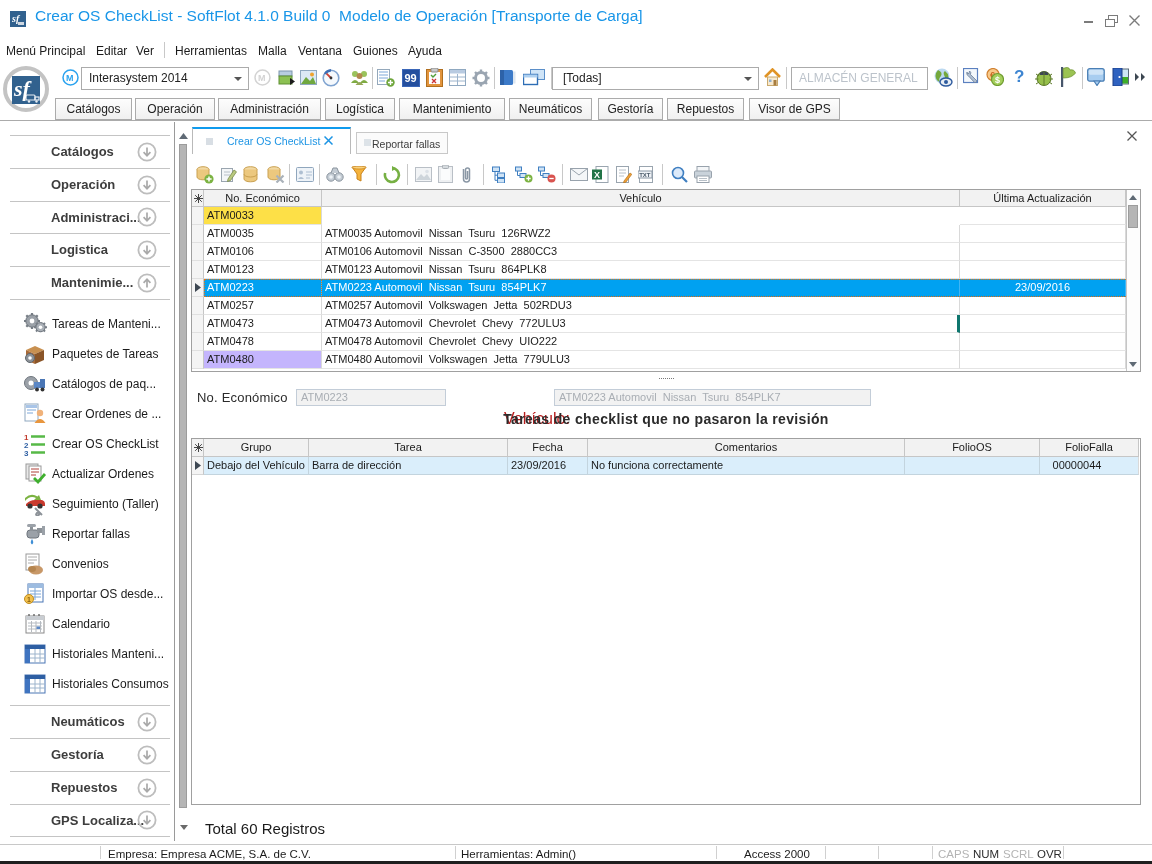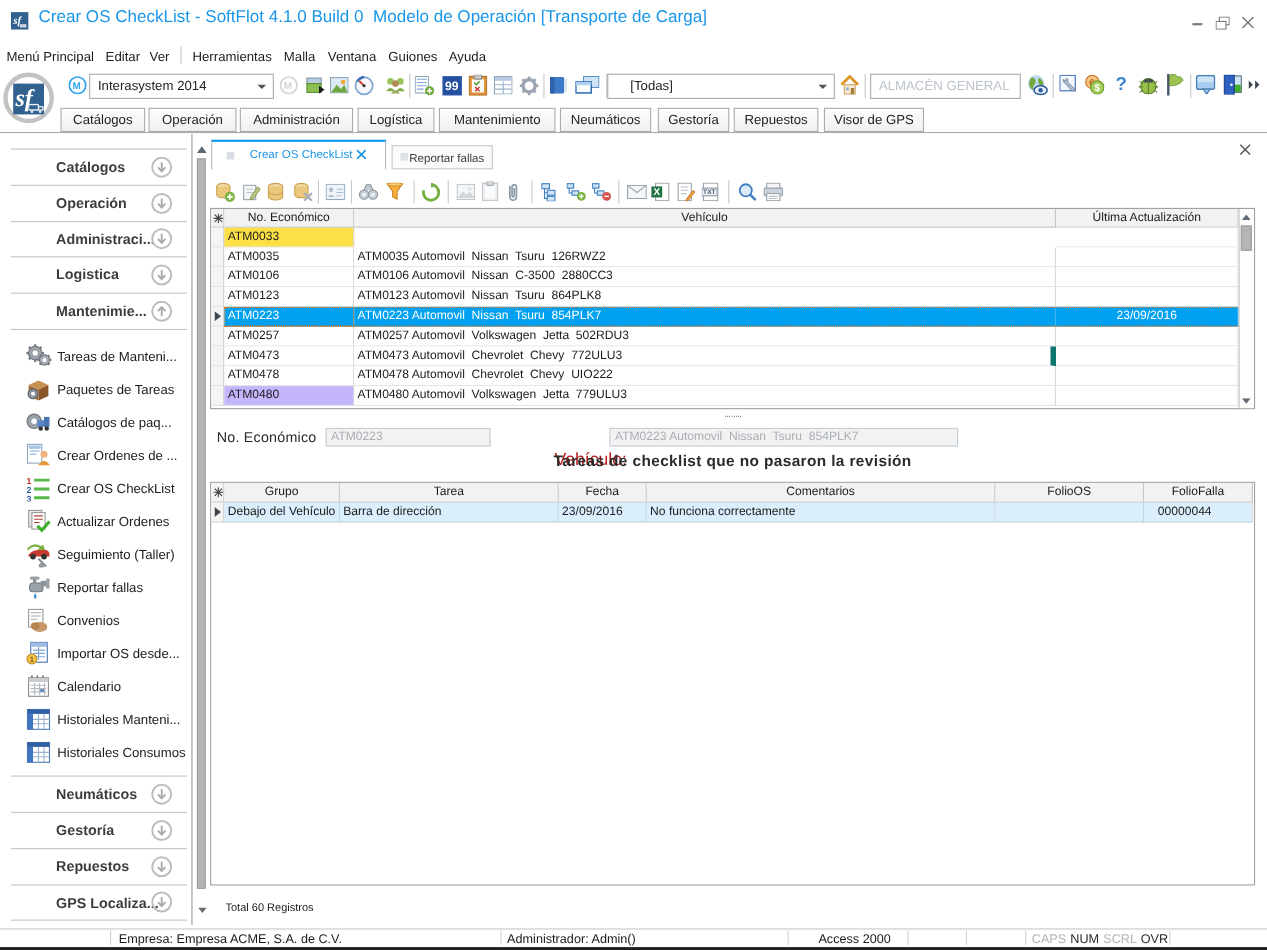--- a/index.html
+++ b/index.html
@@ -129,21 +129,21 @@
       <rect x="0" y="1" width="13" height="15" rx="1.5" fill="#3c7ac8"></rect>
       <rect x="13" y="2.5" width="2.5" height="12" fill="#dce6f0"></rect>
       <rect x="0" y="1" width="4" height="15" fill="#2d62a8"></rect>
     </svg>
   <svg class="abs" style="left:523px;top:69px" width="22" height="17">
       <rect x="7.5" y="0.5" width="14" height="10" fill="#cfe4f7" stroke="#5b8fc9"></rect>
       <rect x="0.5" y="5.5" width="14" height="10" fill="#fff" stroke="#2d6db5" stroke-width="1.4"></rect>
       <rect x="0.5" y="5.5" width="14" height="3" fill="#aed0f0"></rect>
     </svg>
   <div class="abs vsep" style="left:551px;top:67px;height:22px"></div>
-  <div class="abs combo" style="left:552px;top:67px;width:207px;height:23px;line-height:21px;padding-left:20px">[Todas]<span class="arr"></span></div>
+  <div class="abs combo" style="left:552px;top:67px;width:207px;height:23px;line-height:21px;padding-left:10px">[Todas]<span class="arr"></span></div>
   <svg class="abs" style="left:764px;top:68px" width="17" height="19">
       <path d="M1 9 L8.5 1.5 L16 9" fill="none" stroke="#e09426" stroke-width="2.6"></path>
       <rect x="3.5" y="9" width="10" height="8.5" fill="#f7e9cf" stroke="#c9a96d"></rect>
       <rect x="9.5" y="12" width="3" height="5.5" fill="#a87d3e"></rect>
       <rect x="5" y="11.5" width="2.5" height="2.5" fill="#8fb0d0"></rect>
     </svg>
   <div class="abs vsep" style="left:786px;top:67px;height:22px"></div>
   <div class="abs" style="left:791px;top:67px;width:137px;height:23px;border:1px solid #ababab;background:#fff;font-size:12px;color:#bcc3cb;line-height:21px;padding-left:7px">ALMACÉN GENERAL</div>
   <svg class="abs" style="left:933px;top:68px" width="20" height="19">
       <circle cx="9" cy="8" r="7.5" fill="#bcd9f0"></circle>
@@ -529,21 +529,21 @@
     </svg>
   <div class="abs gc" style="left:204px;top:279px;width:118px;height:18px;background:#00a1f1;color:#fff;border-right:1px solid #40b5f5;border-bottom:1px solid #0090dc">ATM0223</div>
   <div class="abs gc" style="left:322px;top:279px;width:638px;height:18px;background:#00a1f1;color:#fff;border-right:1px solid #40b5f5;border-bottom:1px solid #0090dc">ATM0223 Automovil  Nissan  Tsuru  854PLK7</div>
   <div class="abs gc" style="left:960px;top:279px;width:166px;height:18px;background:#00a1f1;color:#fff;border-right:1px solid #40b5f5;border-bottom:1px solid #0090dc;text-align:center;padding-left:0">23/09/2016</div>
   <div class="abs gc" style="left:192px;top:297px;width:12px;height:18px;background:#f4f4f4;border-right:1px solid #c6c6c6;border-bottom:1px solid #e0e0e0"></div>
   <div class="abs gc" style="left:204px;top:297px;width:118px;height:18px;background:#fff;color:#1b1b1b;border-right:1px solid #d9d9d9;border-bottom:1px solid #e4e4e4">ATM0257</div>
   <div class="abs gc" style="left:322px;top:297px;width:638px;height:18px;background:#fff;color:#1b1b1b;border-right:1px solid #d9d9d9;border-bottom:1px solid #e4e4e4">ATM0257 Automovil  Volkswagen  Jetta  502RDU3</div>
   <div class="abs gc" style="left:960px;top:297px;width:166px;height:18px;background:#fff;color:#1b1b1b;border-right:1px solid #d9d9d9;border-bottom:1px solid #e4e4e4"></div>
   <div class="abs gc" style="left:192px;top:315px;width:12px;height:18px;background:#f4f4f4;border-right:1px solid #c6c6c6;border-bottom:1px solid #e0e0e0"></div>
   <div class="abs gc" style="left:204px;top:315px;width:118px;height:18px;background:#fff;color:#1b1b1b;border-right:1px solid #d9d9d9;border-bottom:1px solid #e4e4e4">ATM0473</div>
-  <div class="abs gc" style="left:322px;top:315px;width:638px;height:18px;background:#fff;color:#1b1b1b;border-right:5px solid #0f766e;border-bottom:1px solid #e4e4e4">ATM0473 Automovil  Chevrolet  Chevy  772ULU3</div>
+  <div class="abs gc" style="left:322px;top:315px;width:638px;height:18px;background:#fff;color:#1b1b1b;border-right:3px solid #0f766e;border-bottom:1px solid #e4e4e4">ATM0473 Automovil  Chevrolet  Chevy  772ULU3</div>
   <div class="abs gc" style="left:960px;top:315px;width:166px;height:18px;background:#fff;color:#1b1b1b;border-right:1px solid #d9d9d9;border-bottom:1px solid #e4e4e4"></div>
   <div class="abs gc" style="left:192px;top:333px;width:12px;height:18px;background:#f4f4f4;border-right:1px solid #c6c6c6;border-bottom:1px solid #e0e0e0"></div>
   <div class="abs gc" style="left:204px;top:333px;width:118px;height:18px;background:#fff;color:#1b1b1b;border-right:1px solid #d9d9d9;border-bottom:1px solid #e4e4e4">ATM0478</div>
   <div class="abs gc" style="left:322px;top:333px;width:638px;height:18px;background:#fff;color:#1b1b1b;border-right:1px solid #d9d9d9;border-bottom:1px solid #e4e4e4">ATM0478 Automovil  Chevrolet  Chevy  UIO222</div>
   <div class="abs gc" style="left:960px;top:333px;width:166px;height:18px;background:#fff;color:#1b1b1b;border-right:1px solid #d9d9d9;border-bottom:1px solid #e4e4e4"></div>
   <div class="abs gc" style="left:192px;top:351px;width:12px;height:18px;background:#f4f4f4;border-right:1px solid #c6c6c6;border-bottom:1px solid #e0e0e0"></div>
   <div class="abs gc" style="left:204px;top:351px;width:118px;height:18px;background:#c4b5fd;color:#1b1b1b;border-right:1px solid #d9d9d9;border-bottom:1px solid #e4e4e4">ATM0480</div>
   <div class="abs gc" style="left:322px;top:351px;width:638px;height:18px;background:#fff;color:#1b1b1b;border-right:1px solid #d9d9d9;border-bottom:1px solid #e4e4e4">ATM0480 Automovil  Volkswagen  Jetta  779ULU3</div>
   <div class="abs gc" style="left:960px;top:351px;width:166px;height:18px;background:#fff;color:#1b1b1b;border-right:1px solid #d9d9d9;border-bottom:1px solid #e4e4e4"></div>
   <div class="abs" style="left:204px;top:279px;width:922px;height:18px;border-top:1px dotted #e0761a;border-bottom:1px dotted #e0761a"></div>
@@ -582,27 +582,27 @@
   <svg class="abs" style="left:195px;top:461px" width="6" height="9">
       <path d="M0 0 L6 4.5 L0 9Z" fill="#3d4752"></path>
     </svg>
   <div class="abs gc" style="left:204px;top:457px;width:105px;height:18px;background:#daeefb;border-right:1px solid #c3d4de;border-bottom:1px solid #c3d4de">Debajo del Vehículo</div>
   <div class="abs gc" style="left:309px;top:457px;width:199px;height:18px;background:#daeefb;border-right:1px solid #c3d4de;border-bottom:1px solid #c3d4de">Barra de dirección</div>
   <div class="abs gc" style="left:508px;top:457px;width:80px;height:18px;background:#daeefb;border-right:1px solid #c3d4de;border-bottom:1px solid #c3d4de">23/09/2016</div>
   <div class="abs gc" style="left:588px;top:457px;width:317px;height:18px;background:#daeefb;border-right:1px solid #c3d4de;border-bottom:1px solid #c3d4de">No funciona correctamente</div>
   <div class="abs gc" style="left:905px;top:457px;width:135px;height:18px;background:#daeefb;border-right:1px solid #c3d4de;border-bottom:1px solid #c3d4de"></div>
   <div class="abs gc" style="left:1040px;top:457px;width:99px;height:18px;background:#daeefb;border-bottom:1px solid #c3d4de;text-align:center;padding-left:0;padding-right:24px">00000044</div>
 
-  <div class="abs" style="left:205px;top:820px;font-size:10px;color:#1b1b1b">Total 60 Registros</div>
+  <div class="abs" style="left:205px;top:820px;font-size:15px;color:#1b1b1b">Total 60 Registros</div>
 
   <div class="abs" style="left:0;top:844px;width:1152px;height:1px;background:#c8c8c8"></div>
   <div class="abs ssep" style="left:100px"></div>
   <div class="abs st" style="left:108px">Empresa: Empresa ACME, S.A. de C.V.</div>
   <div class="abs ssep" style="left:455px"></div>
-  <div class="abs st" style="left:461px">Administrador: Admin()</div>
+  <div class="abs st" style="left:461px">Herramientas: Admin()</div>
   <div class="abs ssep" style="left:716px"></div>
   <div class="abs st" style="left:744px">Access 2000</div>
   <div class="abs ssep" style="left:825px"></div>
   <div class="abs ssep" style="left:878px"></div>
   <div class="abs ssep" style="left:932px"></div>
   <div class="abs st" style="left:938px;color:#b4b4b4">CAPS</div>
   <div class="abs st" style="left:973px;color:#2b2b2b">NUM</div>
   <div class="abs st" style="left:1003px;color:#b4b4b4">SCRL</div>
   <div class="abs st" style="left:1037px;color:#2b2b2b">OVR</div>
   <div class="abs ssep" style="left:1063px"></div>

